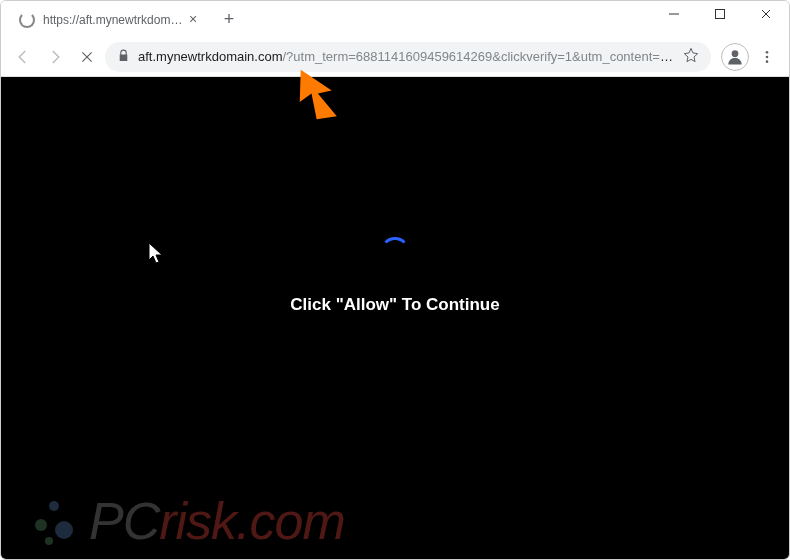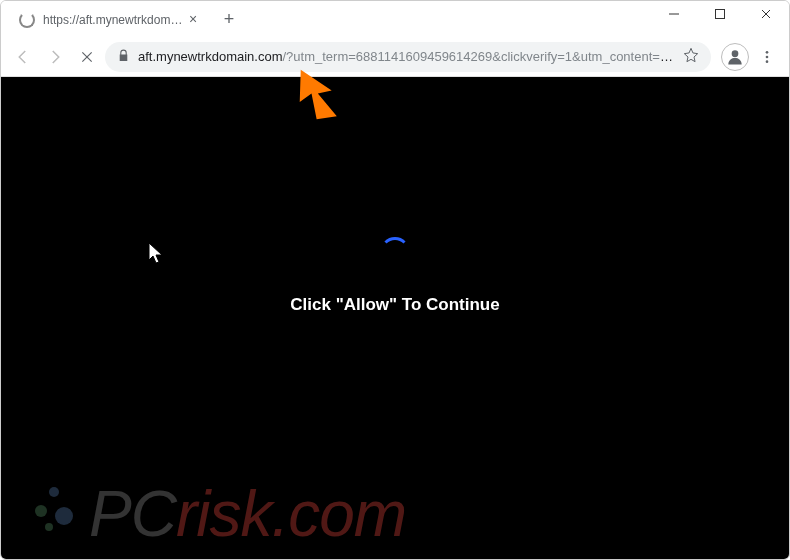--- a/index.html
+++ b/index.html
@@ -32,21 +32,21 @@
 .spinner { position: absolute; top: 160px; left: 50%; transform: translateX(-50%); width: 30px; height: 30px; border: 3px solid transparent; border-top-color: #2962ff; border-radius: 50%; }
 .msg { position: absolute; top: 218px; left: 0; right: 0; text-align: center; color: #fff; font-weight: bold; font-size: 17px; }
 
 
 .arrow { position: absolute; top: 67px; left: 280px; z-index: 50; pointer-events: none; }
 
 
 .cursor { position: absolute; top: 242px; left: 148px; z-index: 40; pointer-events: none; }
 
 
-.watermark { position: absolute; bottom: 8px; left: 34px; font-family: Georgia, 'Times New Roman', serif; font-style: italic; font-size: 64px; color: rgba(230,230,230,0.22); letter-spacing: -1px; display: flex; align-items: flex-start; z-index: 30; pointer-events: none; }
+.watermark { position: absolute; bottom: 8px; left: 34px; font-family: Georgia, 'Times New Roman', serif; font-style: italic; font-size: 52px; color: rgba(230,230,230,0.22); letter-spacing: -1px; display: flex; align-items: flex-start; z-index: 30; pointer-events: none; }
 .wm-dots { position: relative; width: 48px; height: 60px; margin-right: 6px; }
 .wm-dots span { position: absolute; border-radius: 50%; background: rgba(120,200,140,0.25); }
 .wm-d1 { width: 12px; height: 12px; top: 28px; left: 0; }
 .wm-d2 { width: 10px; height: 10px; top: 10px; left: 14px; background: rgba(120,170,240,0.25) !important; }
 .wm-d3 { width: 18px; height: 18px; top: 30px; left: 20px; background: rgba(120,170,240,0.25) !important; }
 .wm-d4 { width: 8px; height: 8px; top: 46px; left: 10px; }
 .wm-text .red { color: rgba(230,70,60,0.35); }
 </style>
 </head>
 <body>

